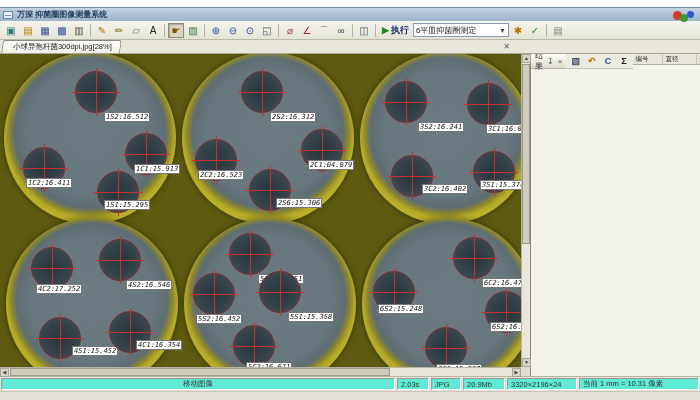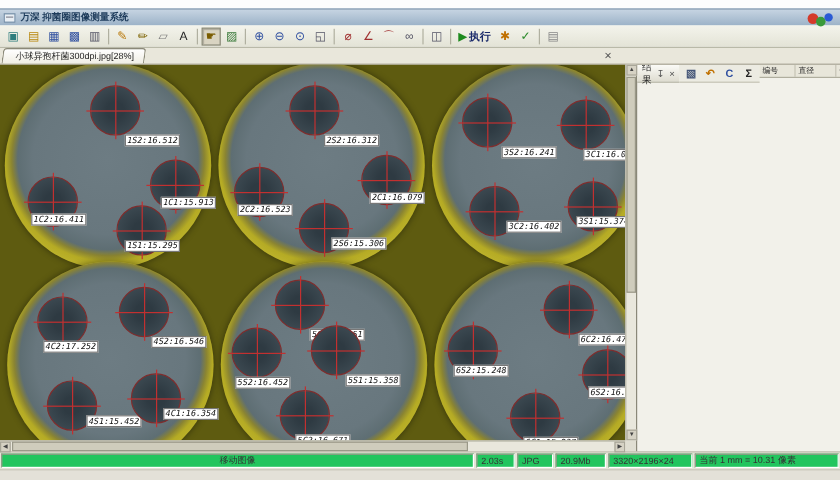--- a/index.html
+++ b/index.html
@@ -92,21 +92,21 @@
     align-items:center; background:#fff; }
   .trow.sel { background:#2f63b5; color:#fff; }
   .tc { padding-left:2px; border-right:1px solid #dddbd0; overflow:hidden; white-space:nowrap; height:100%;
     display:flex; align-items:center; }
   .thead .tc { border-right:1px solid #c5c3b5; }
   .c0 { width:30px; } .c1 { width:34px; } .c2 { width:34px; } .c3 { width:30px; } .c4 { flex:1; border-right:none; }
 
   
   .statusbar { height:15px; background:#e6e4d8; border-top:1px solid #b5b3a5; display:flex; gap:2px;
     padding:1px 1px; font-size:7.5px; color:#333; }
-  .scell { border:1px solid; border-color:#9a988a #ffffff #ffffff #9a988a; background:#22c55e;
+  .scell { border:1px solid; border-color:#9a988a #ffffff #ffffff #9a988a; background:#5eead4;
     display:flex; align-items:center; padding:0 3px; white-space:nowrap; overflow:hidden; }
   .s0 { flex:1; justify-content:center; }
   .s1 { width:32px; } .s2 { width:30px; } .s3 { width:42px; } .s4 { width:70px; } .s5 { width:120px; }
   .botstrip { height:9px; background:#e3e1d8; border-top:1px solid #c8c6ba; }
 </style>
 </head>
 <body>
 
 <div id="app">
   <div class="topstrip"></div>
@@ -147,20 +147,24 @@
         <span class="tbtn" style="color: rgb(160, 48, 48);">⌒</span>
         <span class="tbtn" style="color: rgb(85, 85, 102);">∞</span>
         <span class="tsep"></span>
         <span class="tbtn" style="color: rgb(85, 85, 102);">◫</span>
       </span>
     <span class="tsep"></span>
     <span class="execbtn">
       <span class="play">▶</span>
       <span>执行</span>
     </span>
+    <span class="taskdd">
+      <span>6平皿抑菌圈测定</span>
+      <span class="caret">▼</span>
+    </span>
     <span style="display:inline-flex;align-items:center;gap:1px;">
         <span class="tbtn" style="color: rgb(192, 112, 0);">✱</span>
         <span class="tbtn" style="color: rgb(42, 138, 42);">✓</span>
         <span class="tsep"></span>
         <span class="tbtn" style="color: rgb(136, 136, 136);">▤</span>
       </span>
   </div>
 
   <div class="tabbar">
     <div class="tab">
@@ -178,21 +182,21 @@
           <div class="zone" style="left: 125px; top: 79px;"></div>
           <div class="zlabel" style="left: 134px; top: 110px;">1C1:15.913</div>
           <div class="zone" style="left: 23px; top: 93px;"></div>
           <div class="zlabel" style="left: 26px; top: 124px;">1C2:16.411</div>
           <div class="zone" style="left: 97px; top: 117px;"></div>
           <div class="zlabel" style="left: 104px; top: 146px;">1S1:15.295</div>
           <div class="plate" style="left: 182px; top: -2px;"></div>
           <div class="zone" style="left: 241px; top: 17px;"></div>
           <div class="zlabel" style="left: 270px; top: 58px;">2S2:16.312</div>
           <div class="zone" style="left: 301px; top: 75px;"></div>
-          <div class="zlabel" style="left: 308px; top: 106px;">2C1:16.079</div>
+          <div class="zlabel" style="left: 308px; top: 106px;">2C1:04.079</div>
           <div class="zone" style="left: 195px; top: 85px;"></div>
           <div class="zlabel" style="left: 198px; top: 116px;">2C2:16.523</div>
           <div class="zone" style="left: 249px; top: 115px;"></div>
           <div class="zlabel" style="left: 276px; top: 144px;">2S6:15.306</div>
           <div class="plate" style="left: 360px; top: -2px;"></div>
           <div class="zone" style="left: 385px; top: 27px;"></div>
           <div class="zlabel" style="left: 418px; top: 68px;">3S2:16.241</div>
           <div class="zone" style="left: 467px; top: 29px;"></div>
           <div class="zlabel" style="left: 486px; top: 70px;">3C1:16.058</div>
           <div class="zone" style="left: 391px; top: 101px;"></div>

